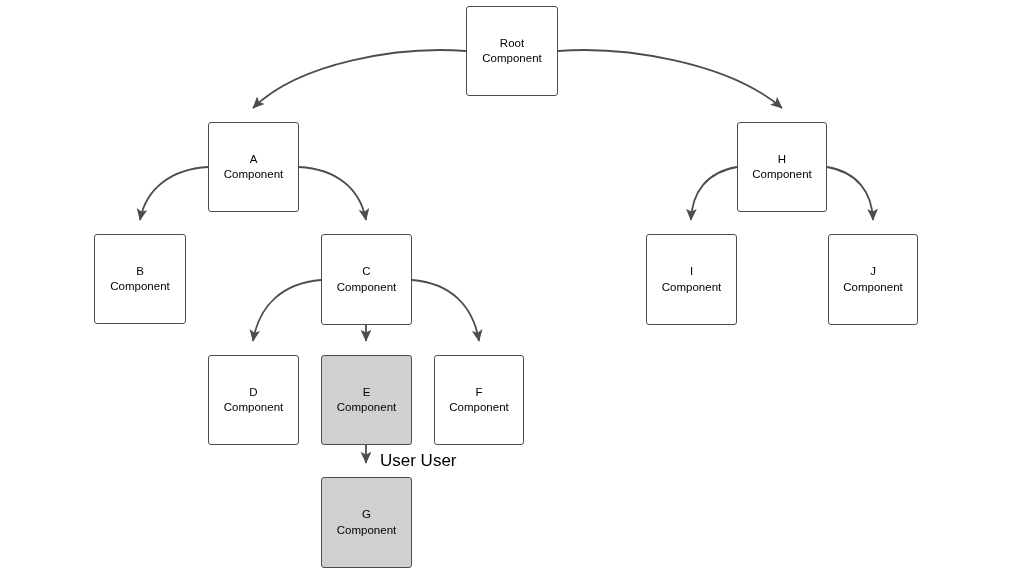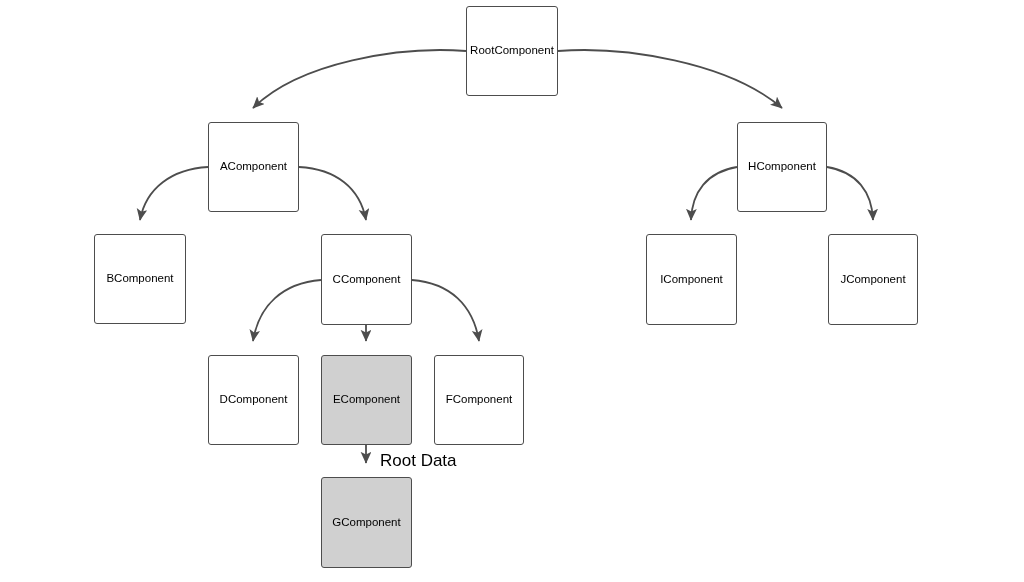--- a/index.html
+++ b/index.html
@@ -25,21 +25,21 @@
     height: 582px;
     pointer-events: none;
   }
   .node {
     position: absolute;
     box-sizing: border-box;
     border: 1.4px solid #4d4d4d;
     border-radius: 3px;
     background: #ffffff;
     display: flex;
-    flex-direction: row;
+    flex-direction: column;
     align-items: center;
     justify-content: center;
     line-height: 1.32;
     color: #000000;
     font-size: 11.5px;
     z-index: 2;
   }
   .node.shaded {
     background: #d0d0d0;
   }
@@ -138,15 +138,15 @@
   <div class="node" style="left:434px; top:355px; width:90px; height:90px;">
     <span class="line1">F</span>
     <span class="line2">Component</span>
   </div>
 
   <div class="node shaded" style="left:321px; top:477px; width:91px; height:91px;">
     <span class="line1">G</span>
     <span class="line2">Component</span>
   </div>
 
-  <div class="edge-label" style="left:380px; top:451px;">Root Data</div>
+  <div class="edge-label" style="left:380px; top:451px;">User User</div>
 
 </div>
 
 </body></html>

